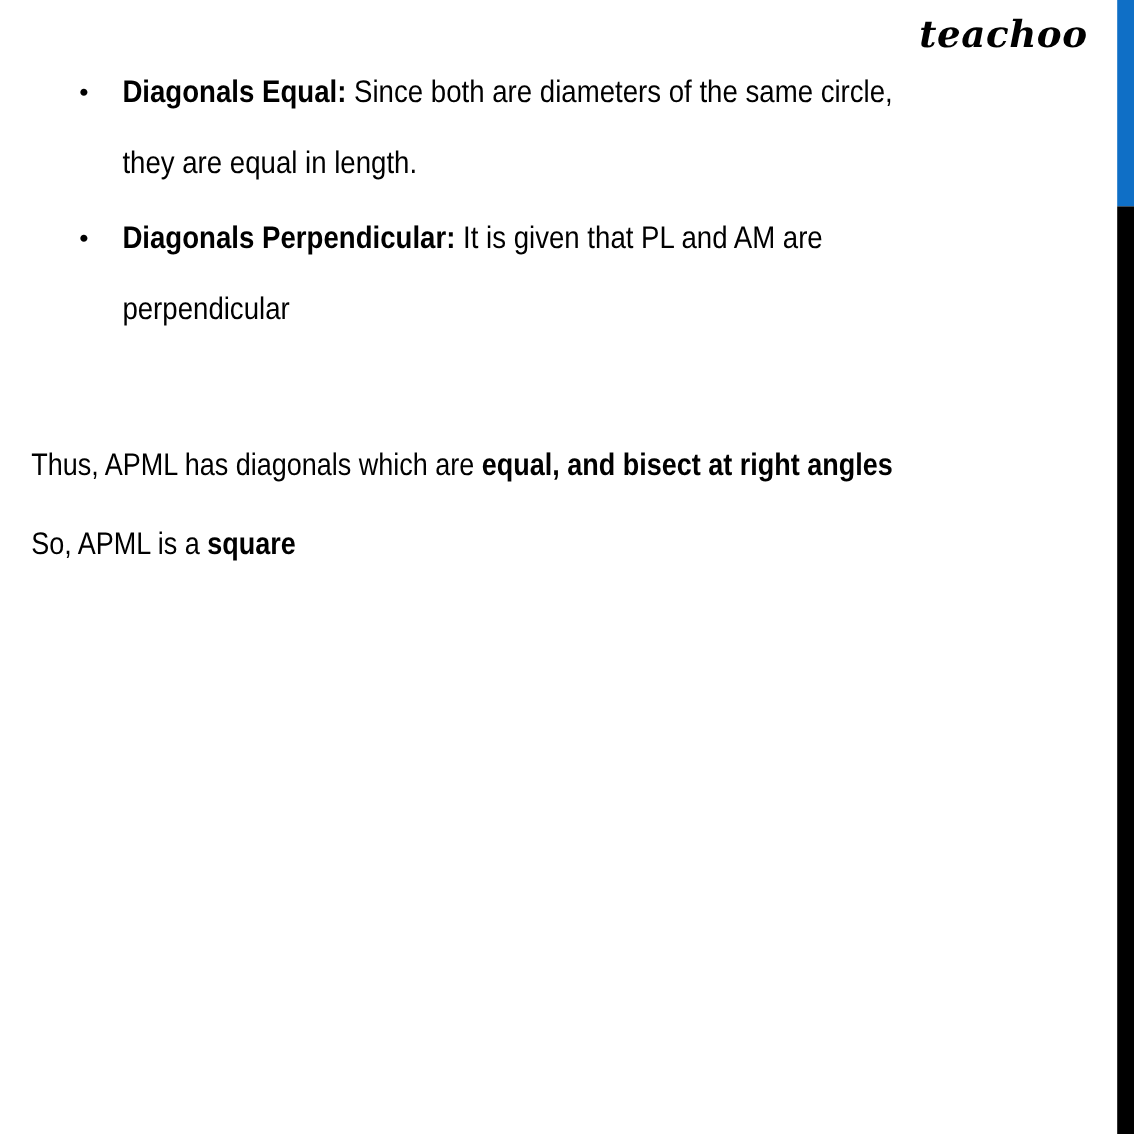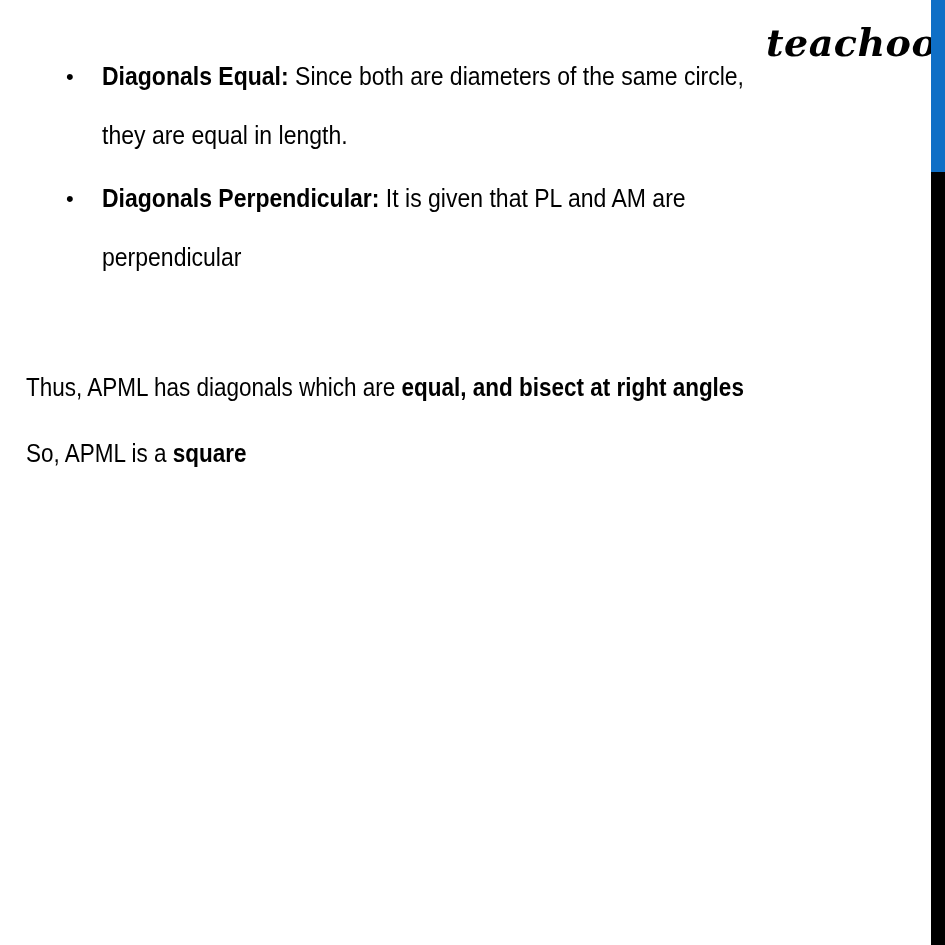--- a/index.html
+++ b/index.html
@@ -4,21 +4,21 @@
 <style>
   html, body { margin: 0; padding: 0; }
   body {
     width: 945px; height: 945px; position: relative; overflow: hidden;
     background: #ffffff; color: #000000;
     font-family: "Liberation Sans", sans-serif;
   }
   .logo {
     position: absolute; left: 766px; top: 14px;
     font-family: "DejaVu Serif", serif; font-weight: bold; font-style: italic;
-    font-size: 38px; letter-spacing: 0.5px; line-height: 1; margin-top: 10px;
+    font-size: 31px; letter-spacing: 0.5px; line-height: 1;
   }
   .sidebar-blue {
     position: absolute; left: 931px; top: 0; width: 14px; height: 172px;
   }
   .sidebar-black {
     position: absolute; left: 931px; top: 172px; width: 14px; height: 773px;
   }
   .line {
     position: absolute; white-space: nowrap; font-size: 26px; line-height: 1;
     transform-origin: left top;

